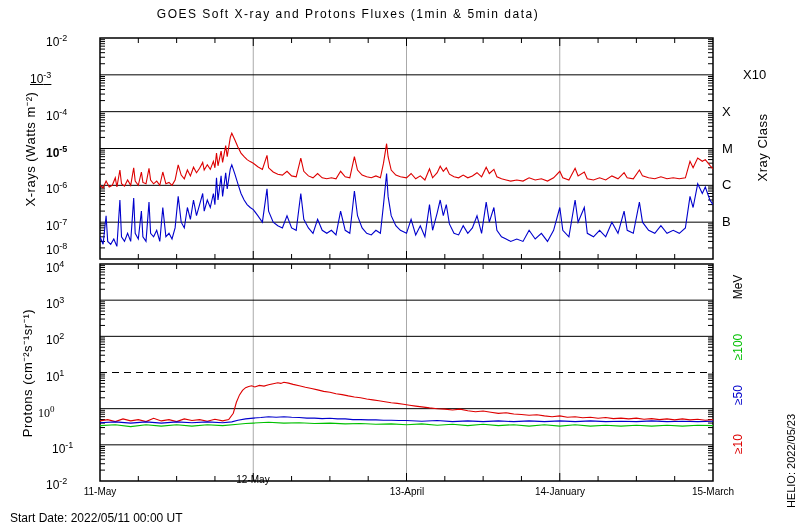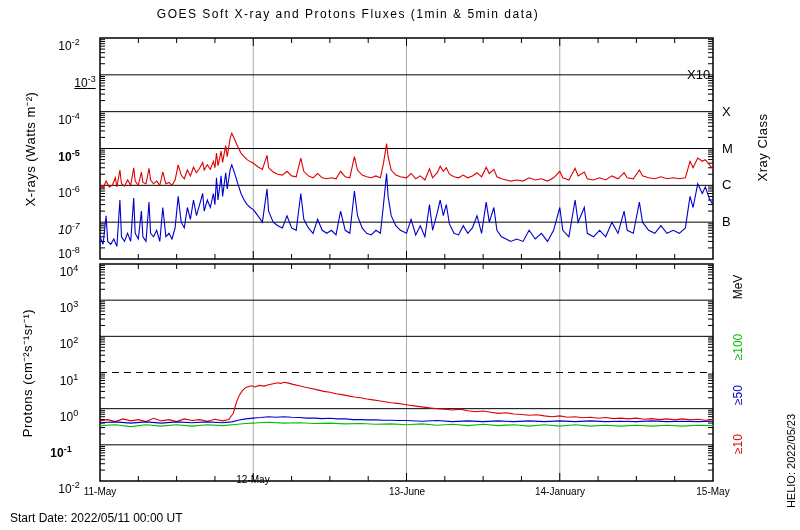--- a/index.html
+++ b/index.html
@@ -1,21 +1,21 @@
 <!DOCTYPE html>
 <html><head>
 <meta charset="utf-8">
 <style>
   html,body{margin:0;padding:0;background:#fff;}
   body{width:800px;height:530px;position:relative;overflow:hidden;
        font-family:"Liberation Sans", sans-serif;color:#000;}
   #plot{position:absolute;left:0;top:0;}
   .abs{position:absolute;white-space:nowrap;}
   .title{font-size:12px;letter-spacing:1.5px;text-align:center;}
-  .ytick{font-size:12px;text-align:center;line-height:24px;}
+  .ytick{font-size:12px;text-align:left;line-height:16px;}
   .ytick sup{font-size:9px;}
   .xtick{font-size:10px;text-align:center;}
   .vlab{transform:rotate(-90deg);text-align:center;}
   .ylab{font-size:13px;letter-spacing:0.5px;}
   .rclass{font-size:13px;}
   .rsmall{font-size:12px;}
   .foot{font-size:12px;}
   .credit{font-size:11px;}
 </style>
 </head>
@@ -314,45 +314,45 @@
 <div class="abs vlab ylab" style="left:-62px;top:140px;width:184px;">X-rays (Watts m⁻²)</div>
 
 <div class="abs vlab ylab" style="left:-65px;top:364px;width:184px;">Protons (cm⁻²s⁻¹sr⁻¹)</div>
 
 <div class="abs vlab ylab" style="left:712px;top:140px;width:100px;">Xray Class</div>
 
 <div class="abs vlab rsmall" style="left:688px;top:280px;width:100px;">MeV</div>
 
 <div id="yticks1" class="abs">
     <div class="abs ytick" style="left:46px;top:30px;width:46px;">10<sup>-2</sup></div>
-    <div class="abs ytick" style="left:62px;top:67px;width:46px;text-decoration:underline;">10<sup>-3</sup></div>
+    <div class="abs ytick" style="left:30px;top:67px;width:46px;text-decoration:underline;">10<sup>-3</sup></div>
     <div class="abs ytick" style="left:46px;top:104px;width:46px;">10<sup>-4</sup></div>
     <div class="abs ytick" style="left:46px;top:141px;width:46px;font-weight:bold;">10<sup>-5</sup></div>
     <div class="abs ytick" style="left:46px;top:177px;width:46px;">10<sup>-6</sup></div>
-    <div class="abs ytick" style="left:46px;top:214px;width:46px;font-style:italic;">10<sup>-7</sup></div>
+    <div class="abs ytick" style="left:46px;top:214px;width:46px;">10<sup>-7</sup></div>
     <div class="abs ytick" style="left:46px;top:238px;width:46px;">10<sup>-8</sup></div>
   </div>
 <div id="yticks2" class="abs">
     <div class="abs ytick" style="left:46px;top:256px;width:46px;">10<sup>4</sup></div>
     <div class="abs ytick" style="left:46px;top:292px;width:46px;">10<sup>3</sup></div>
     <div class="abs ytick" style="left:46px;top:328px;width:46px;">10<sup>2</sup></div>
     <div class="abs ytick" style="left:46px;top:365px;width:46px;">10<sup>1</sup></div>
-    <div class="abs ytick" style="left:46px;top:401px;width:46px;">10<sup>0</sup></div>
-    <div class="abs ytick" style="left:38px;top:437px;width:46px;font-weight:bold;">10<sup>-1</sup></div>
+    <div class="abs ytick" style="left:38px;top:401px;width:46px;font-family:Liberation Serif, serif;">10<sup>0</sup></div>
+    <div class="abs ytick" style="left:52px;top:437px;width:46px;">10<sup>-1</sup></div>
     <div class="abs ytick" style="left:46px;top:473px;width:46px;">10<sup>-2</sup></div>
   </div>
 <div id="xticks" class="abs">
     <div class="abs xtick" style="left:65px;top:486px;width:70px;">11-May</div>
     <div class="abs xtick" style="left:218px;top:474px;width:70px;">12-May</div>
-    <div class="abs xtick" style="left:372px;top:486px;width:70px;">13-June</div>
+    <div class="abs xtick" style="left:372px;top:486px;width:70px;">13-April</div>
     <div class="abs xtick" style="left:525px;top:486px;width:70px;">14-January</div>
-    <div class="abs xtick" style="left:678px;top:486px;width:70px;">15-May</div>
+    <div class="abs xtick" style="left:678px;top:486px;width:70px;">15-March</div>
   </div>
 <div id="rlabels1" class="abs">
-    <div class="abs rclass" style="left:687px;top:67px;">X10</div>
+    <div class="abs rclass" style="left:743px;top:67px;">X10</div>
     <div class="abs rclass" style="left:722px;top:104px;">X</div>
     <div class="abs rclass" style="left:722px;top:141px;">M</div>
     <div class="abs rclass" style="left:722px;top:177px;">C</div>
     <div class="abs rclass" style="left:722px;top:214px;">B</div>
   </div>
 <div id="rlabels2" class="abs">
     <div class="abs vlab rsmall" style="left:688px;top:340px;width:100px;color:#00c000;">≥100</div>
     <div class="abs vlab rsmall" style="left:688px;top:388px;width:100px;color:#0000cc;">≥50</div>
     <div class="abs vlab rsmall" style="left:688px;top:437px;width:100px;color:#dd0000;">≥10</div>
   </div>

